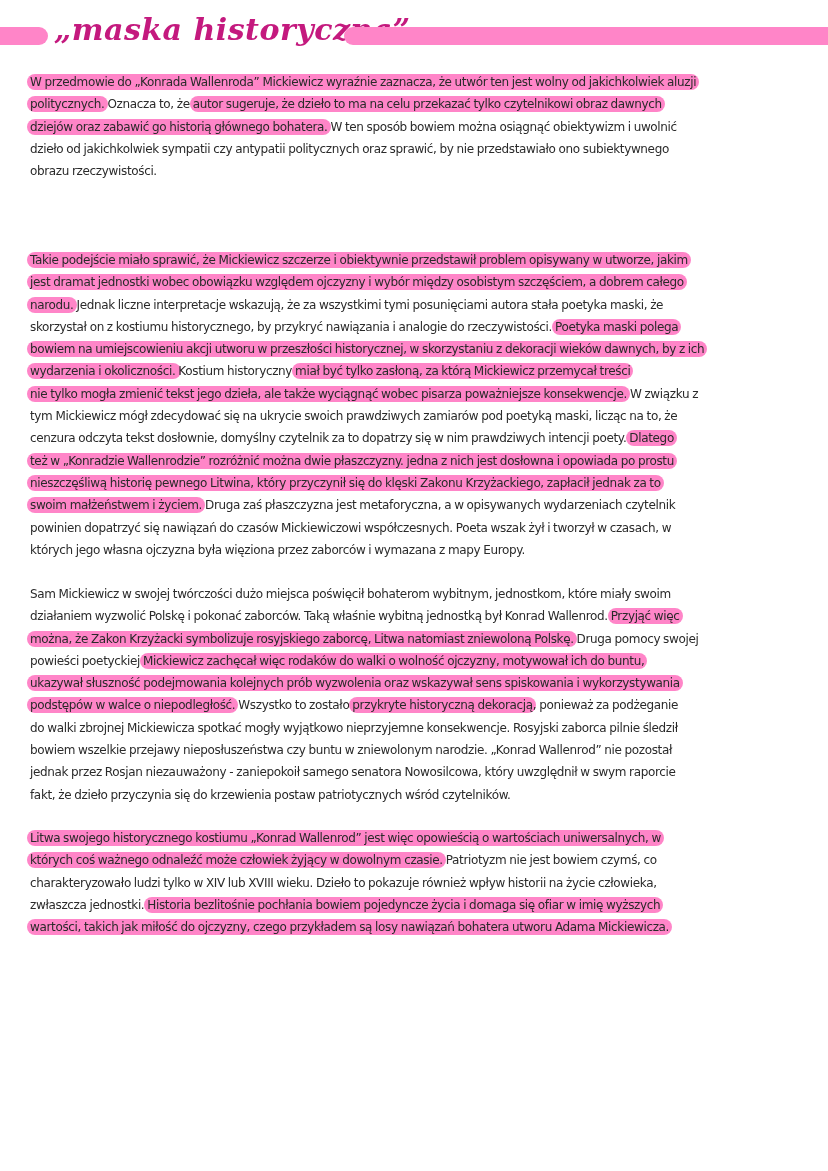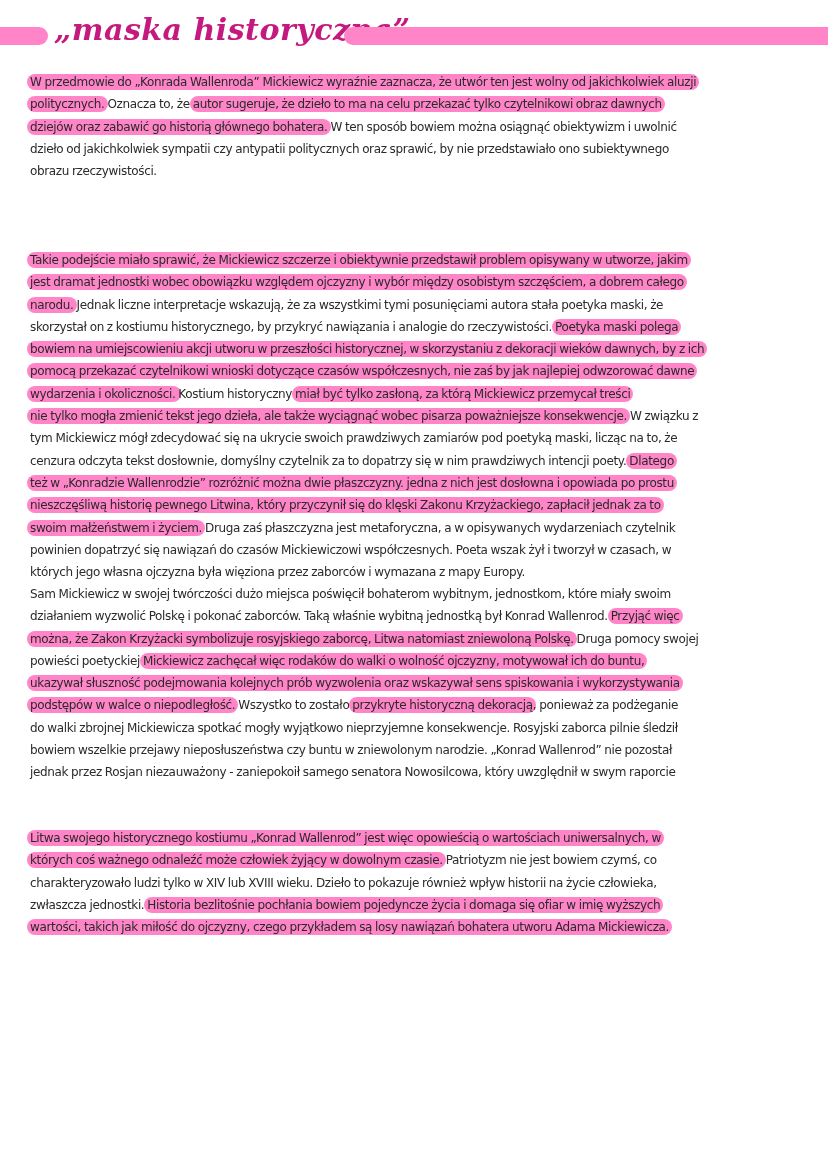--- a/index.html
+++ b/index.html
@@ -30,41 +30,41 @@
       <div class="line"><span class="seg hl">dziejów oraz zabawić go historią głównego bohatera.</span><span class="seg"> W ten sposób bowiem można osiągnąć obiektywizm i uwolnić</span></div>
       <div class="line"><span class="seg">dzieło od jakichkolwiek sympatii czy antypatii politycznych oraz sprawić, by nie przedstawiało ono subiektywnego</span></div>
       <div class="line"><span class="seg">obrazu rzeczywistości.</span></div>
     </div>
     <div class="para" style="top: 205px; margin-top: 44px;">
       <div class="line"><span class="seg hl">Takie podejście miało sprawić, że Mickiewicz szczerze i obiektywnie przedstawił problem opisywany w utworze, jakim</span></div>
       <div class="line"><span class="seg hl">jest dramat jednostki wobec obowiązku względem ojczyzny i wybór między osobistym szczęściem, a dobrem całego</span></div>
       <div class="line"><span class="seg hl">narodu.</span><span class="seg"> Jednak liczne interpretacje wskazują, że za wszystkimi tymi posunięciami autora stała poetyka maski, że</span></div>
       <div class="line"><span class="seg">skorzystał on z kostiumu historycznego, by przykryć nawiązania i analogie do rzeczywistości. </span><span class="seg hl">Poetyka maski polega</span></div>
       <div class="line"><span class="seg hl">bowiem na umiejscowieniu akcji utworu w przeszłości historycznej, w skorzystaniu z dekoracji wieków dawnych, by z ich</span></div>
-      <div class="line"><span class="seg hl">pomocą przekazać czytelnikowi wnioski dotyczące czasów współczesnych, nie zaś by jak najlepiej odwzorować dawne</span></div>
       <div class="line"><span class="seg hl">wydarzenia i okoliczności. </span><span class="seg"> Kostium historyczny </span><span class="seg hl">miał być tylko zasłoną, za którą Mickiewicz przemycał treści</span></div>
       <div class="line"><span class="seg hl">nie tylko mogła zmienić tekst jego dzieła, ale także wyciągnąć wobec pisarza poważniejsze konsekwencje.</span><span class="seg"> W związku z</span></div>
       <div class="line"><span class="seg">tym Mickiewicz mógł zdecydować się na ukrycie swoich prawdziwych zamiarów pod poetyką maski, licząc na to, że</span></div>
       <div class="line"><span class="seg">cenzura odczyta tekst dosłownie, domyślny czytelnik za to dopatrzy się w nim prawdziwych intencji poety. </span><span class="seg hl">Dlatego</span></div>
       <div class="line"><span class="seg hl">też w „Konradzie Wallenrodzie” rozróżnić można dwie płaszczyzny. jedna z nich jest dosłowna i opowiada po prostu</span></div>
       <div class="line"><span class="seg hl">nieszczęśliwą historię pewnego Litwina, który przyczynił się do klęski Zakonu Krzyżackiego, zapłacił jednak za to</span></div>
       <div class="line"><span class="seg hl">swoim małżeństwem i życiem.</span><span class="seg"> Druga zaś płaszczyzna jest metaforyczna, a w opisywanych wydarzeniach czytelnik</span></div>
       <div class="line"><span class="seg">powinien dopatrzyć się nawiązań do czasów Mickiewiczowi współczesnych. Poeta wszak żył i tworzył w czasach, w</span></div>
       <div class="line"><span class="seg">których jego własna ojczyzna była więziona przez zaborców i wymazana z mapy Europy.</span></div>
     </div>
     <div class="para" style="top: 583px;">
       <div class="line"><span class="seg">Sam Mickiewicz w swojej twórczości dużo miejsca poświęcił bohaterom wybitnym, jednostkom, które miały swoim</span></div>
       <div class="line"><span class="seg">działaniem wyzwolić Polskę i pokonać zaborców. Taką właśnie wybitną jednostką był Konrad Wallenrod. </span><span class="seg hl">Przyjąć więc</span></div>
       <div class="line"><span class="seg hl">można, że Zakon Krzyżacki symbolizuje rosyjskiego zaborcę, Litwa natomiast zniewoloną Polskę.</span><span class="seg"> Druga pomocy swojej</span></div>
       <div class="line"><span class="seg">powieści poetyckiej </span><span class="seg hl">Mickiewicz zachęcał więc rodaków do walki o wolność ojczyzny, motywował ich do buntu,</span></div>
       <div class="line"><span class="seg hl">ukazywał słuszność podejmowania kolejnych prób wyzwolenia oraz wskazywał sens spiskowania i wykorzystywania</span></div>
       <div class="line"><span class="seg hl">podstępów w walce o niepodległość.</span><span class="seg"> Wszystko to zostało </span><span class="seg hl">przykryte historyczną dekoracją</span><span class="seg">, ponieważ za podżeganie</span></div>
       <div class="line"><span class="seg">do walki zbrojnej Mickiewicza spotkać mogły wyjątkowo nieprzyjemne konsekwencje. Rosyjski zaborca pilnie śledził</span></div>
       <div class="line"><span class="seg">bowiem wszelkie przejawy nieposłuszeństwa czy buntu w zniewolonym narodzie. „Konrad Wallenrod” nie pozostał</span></div>
       <div class="line"><span class="seg">jednak przez Rosjan niezauważony - zaniepokoił samego senatora Nowosilcowa, który uwzględnił w swym raporcie</span></div>
+      <div class="line"><span class="seg">fakt, że dzieło przyczynia się do krzewienia postaw patriotycznych wśród czytelników.</span></div>
     </div>
     <div class="para" style="top: 827px;">
       <div class="line"><span class="seg hl">Litwa swojego historycznego kostiumu „Konrad Wallenrod” jest więc opowieścią o wartościach uniwersalnych, w</span></div>
       <div class="line"><span class="seg hl">których coś ważnego odnaleźć może człowiek żyjący w dowolnym czasie.</span><span class="seg"> Patriotyzm nie jest bowiem czymś, co</span></div>
       <div class="line"><span class="seg">charakteryzowało ludzi tylko w XIV lub XVIII wieku. Dzieło to pokazuje również wpływ historii na życie człowieka,</span></div>
       <div class="line"><span class="seg">zwłaszcza jednostki. </span><span class="seg hl">Historia bezlitośnie pochłania bowiem pojedyncze życia i domaga się ofiar w imię wyższych</span></div>
       <div class="line"><span class="seg hl">wartości, takich jak miłość do ojczyzny, czego przykładem są losy nawiązań bohatera utworu Adama Mickiewicza.</span></div>
     </div>
   </div>
 

